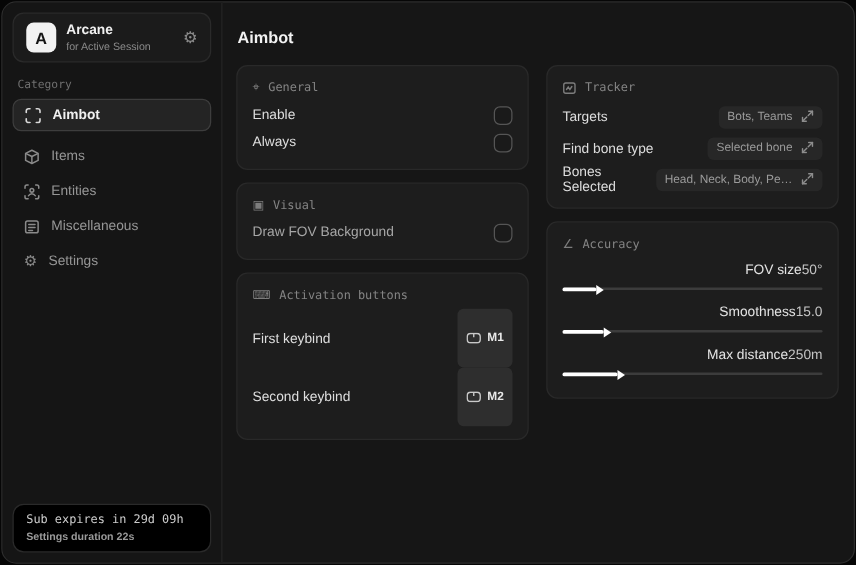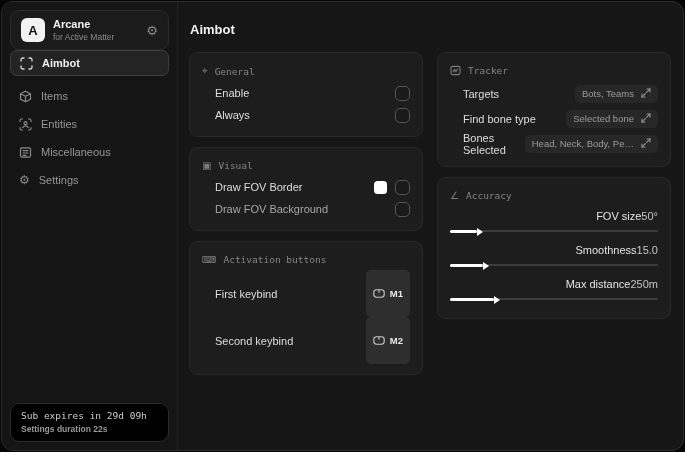--- a/index.html
+++ b/index.html
@@ -66,21 +66,21 @@
     padding:8px 12px 10px; width:100%;
   }
   .card-header {
     display:flex; align-items:center; gap:7px; margin:4px 0 5px;
     color:#848484; font-family:"DejaVu Sans Mono",monospace; font-size:9.5px;
   }
   .card-header .uicon { font-size:10px; color:#7d7d7d; }
 
   .row {
     display:flex; justify-content:space-between; align-items:center;
-    min-height:22px; font-size:11px; font-weight:500; color:#dedede;margin-left:13px;
+    min-height:22px; font-size:11px; font-weight:500; color:#dedede;
   }
   .row.tall { min-height:25px; }
   .row-label.dim { color:#a6a6a6; }
   .right-group { display:flex; align-items:center; gap:8px; }
 
   .checkbox {
     width:15px; height:15px; border:1.5px solid #555; border-radius:5px;
     background:#1a1a1a; cursor:pointer; flex:0 0 auto;
   }
   .swatch { width:13px; height:13px; border-radius:3.5px; cursor:pointer; }
@@ -117,25 +117,26 @@
 <body>
 
 <div class="window">
 
   <div class="sidebar">
 
     <div class="logo-card">
       <div class="a-badge">A</div>
       <div>
         <div class="logo-title">Arcane</div>
-        <div class="logo-sub">for Active Matter</div>
+        <div class="logo-sub">for Active Session</div>
       </div>
       <span class="logo-gear uicon">⚙</span>
     </div>
 
+    <div class="category-label">Category</div>
 
     <div class="nav-selected">
       <span>
         <svg width="13" height="13" viewBox="0 0 13 13" fill="none" stroke="#d8d8d8" stroke-width="1.3" stroke-linecap="round">
           <path d="M1 4V2.7A1.7 1.7 0 0 1 2.7 1H4"></path>
             <path d="M9 1h1.3A1.7 1.7 0 0 1 12 2.7V4"></path>
           <path d="M12 9v1.3A1.7 1.7 0 0 1 10.3 12H9"></path>
             <path d="M4 12H2.7A1.7 1.7 0 0 1 1 10.3V9"></path>
         </svg>
       </span>
@@ -210,27 +211,20 @@
             <span class="checkbox"></span>
           </div>
         </div>
 
         <div class="card">
           <div class="card-header">
             <span class="uicon">▣</span>
             <span>Visual</span>
           </div>
           <div class="row">
-            <span class="row-label">Draw FOV Border</span>
-            <span class="right-group">
-              <span class="swatch" style="background: rgb(255, 255, 255);"></span>
-              <span class="checkbox"></span>
-            </span>
-          </div>
-          <div class="row">
             <span class="row-label dim">Draw FOV Background</span>
             <span class="checkbox"></span>
           </div>
         </div>
 
         <div class="card">
           <div class="card-header">
             <span class="uicon">⌨</span>
             <span>Activation buttons</span>
           </div>

